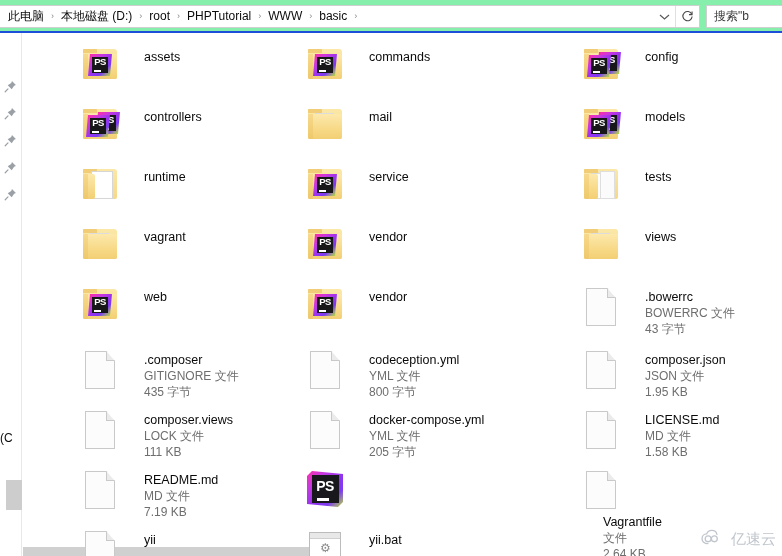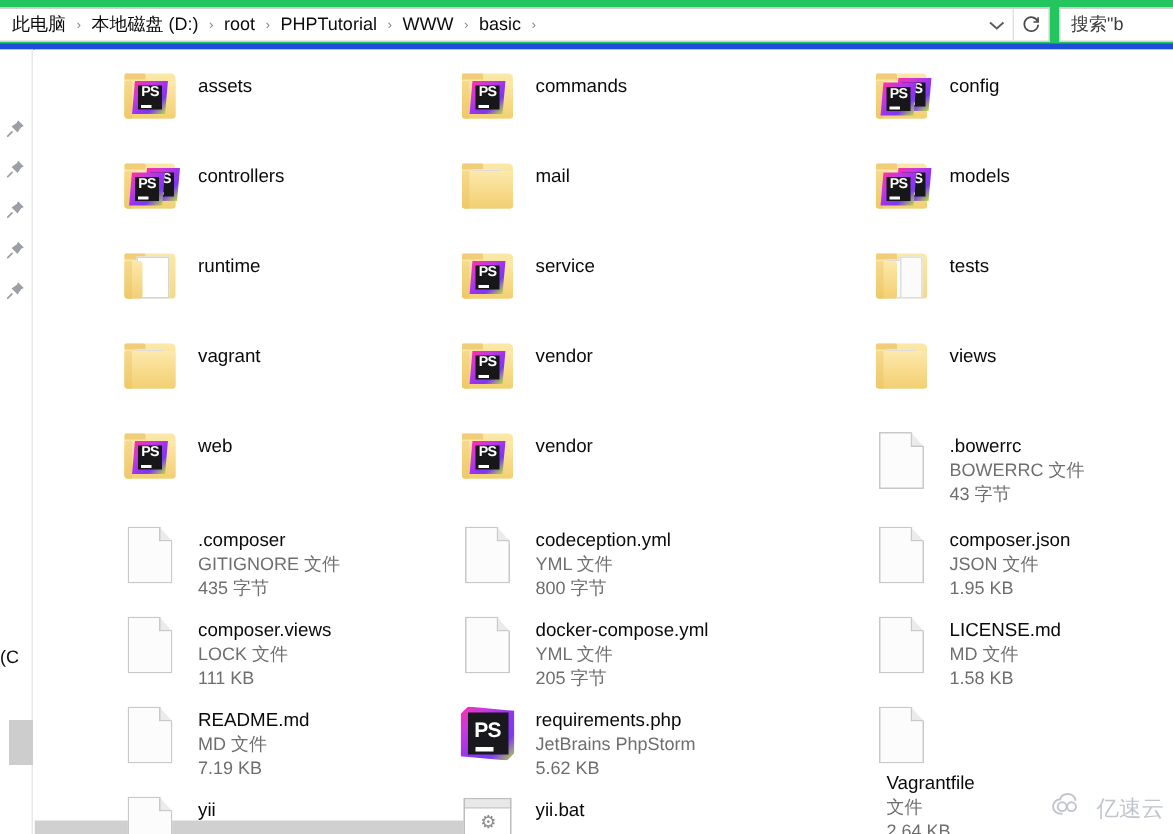--- a/index.html
+++ b/index.html
@@ -15,22 +15,22 @@
     position: relative;
     width: 782px; height: 556px;
     background: #ffffff;
   }
 
   
   .addressbar {
     position: absolute;
     left: 0; top: 0;
     width: 782px; height: 33px;
-    background: #22c55e;
-    border-bottom: 4px solid #1d4ed8;
+    background: #86efac;
+    border-bottom: 2px solid #1d4ed8;
     display: flex;
     align-items: center;
   }
   .addr-box {
     position: absolute;
     left: 0; top: 5px;
     width: 700px; height: 23px;
     border: 1px solid #cfcfcf;
     border-left: none;
     background: #ffffff;
@@ -131,21 +131,21 @@
     position: absolute;
     display: flex;
     align-items: flex-start;
   }
   .item-icon {
     position: relative;
     width: 42px; height: 46px;
     flex: 0 0 42px;
   }
   .item-text {
-    margin-left: 12px;
+    margin-left: 24px;
     padding-top: 6px;
     min-width: 0;
   }
   .item-name {
     font-size: 12.5px;
     color: #0a0a0a;
     line-height: 16px;
     white-space: nowrap;
   }
   .item-type, .item-size {
@@ -807,25 +807,20 @@
       </div>
       <div class="item" style="left: 280px; top: 433px;">
         <div class="item-icon">
           <span class="ps-file">
             <span class="ps-shape"></span>
             <span class="ps-dark"></span>
             <span class="ps-t">PS</span>
             <span class="ps-u"></span>
           </span>
         </div>
-        <div class="item-text">
-          <div class="item-name">requirements.php</div>
-          <div class="item-type">JetBrains PhpStorm</div>
-          <div class="item-size">5.62 KB</div>
-        </div>
       </div>
       <div class="item" style="left: 556px; top: 433px; flex-direction: column;">
         <div class="item-icon">
           <span class="fileicon">
             <span class="sheet"></span>
             <span class="fold"></span>
           </span>
         </div>
         <div class="item-text">
           <div class="item-name">Vagrantfile</div>

